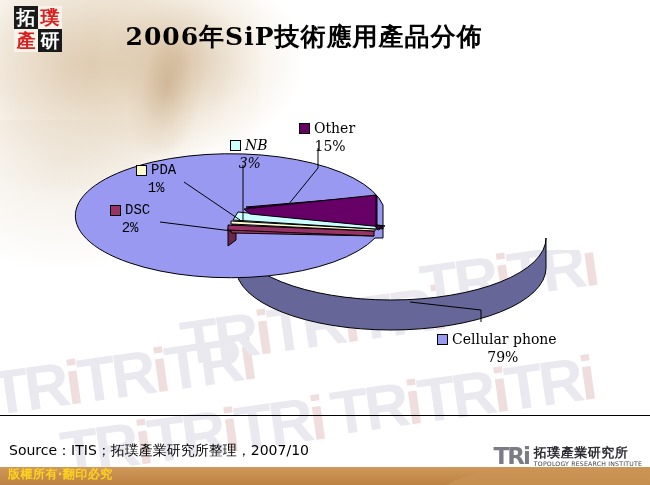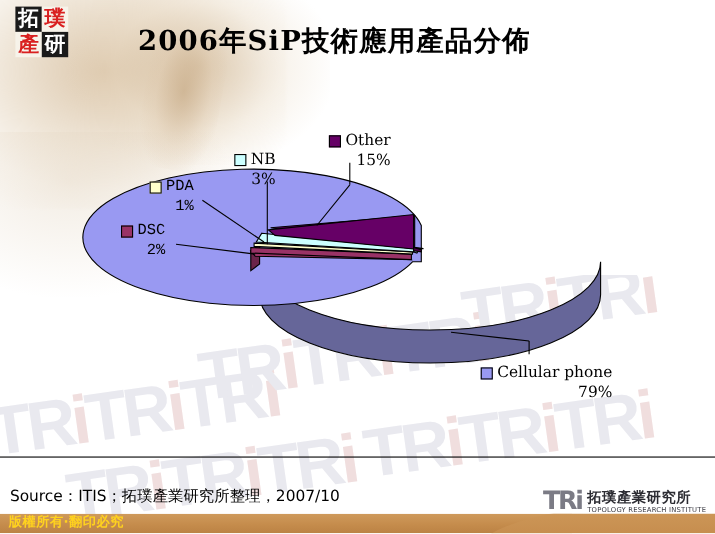--- a/index.html
+++ b/index.html
@@ -91,31 +91,31 @@
   .lbl{
     position:absolute;
     font-family:"DejaVu Serif","Liberation Serif", serif;
     font-size:14px;
     color:#000000;
     white-space:nowrap;
     z-index:7;
     line-height:1.25;
   }
   .lbl .row1{display:flex;align-items:center;gap:4px;}
-  .lbl .row2{text-align:right;}
+  .lbl .row2{text-align:center;}
   .swatch{
     width:9px;height:9px;
     border:1px solid #000000;
     display:inline-block;
     flex:0 0 auto;
   }
 
   #lbl-other{left:299px;top:120px;}
   #lbl-other .row2{padding-left:6px;}
-  #lbl-nb{left:213px;top:137px;}
+  #lbl-nb{left:230px;top:137px;font-style:italic;}
   #lbl-nb .row2{padding-left:2px;}
   #lbl-pda{left:136px;top:162px;font-family:Liberation Mono, monospace;}
   #lbl-pda .row2{padding-left:0px;}
   #lbl-dsc{left:110px;top:202px;font-family:Liberation Mono, monospace;}
   #lbl-dsc .row2{padding-left:0px;}
   #lbl-cell{left:437px;top:331px;}
   #lbl-cell .row2{padding-left:12px;}
 
   
   #srcline{

